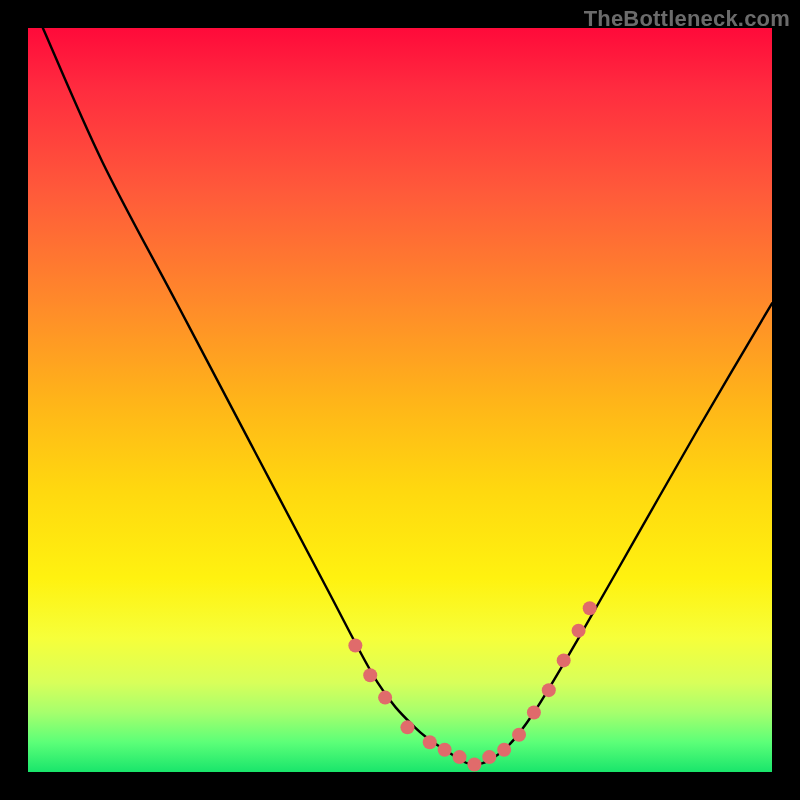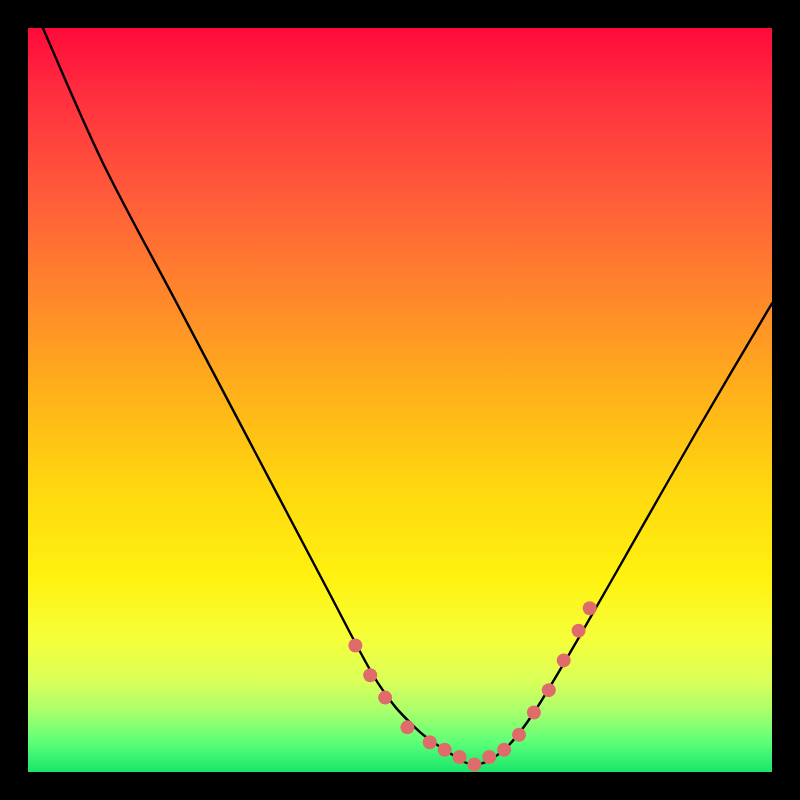--- a/index.html
+++ b/index.html
@@ -59,20 +59,21 @@
     width: 744px;
     height: 744px;
     overflow: visible;
   }
 </style>
 </head>
 <body>
 
 <div class="frame">
 
+  <div class="watermark">TheBottleneck.com</div>
 
   <div class="plot-area">
     <svg class="curve" viewBox="0 0 744 744" preserveAspectRatio="none">
       <g id="curve-group">
           <path d="M 14.88 0 C 24.8 22.32000000000001, 52.08 88.04000000000008, 74.4 133.92000000000007 C 96.72000000000001 179.80000000000007, 124.00000000000001 228.16, 148.8 275.28 C 173.60000000000002 322.4, 198.39999999999998 369.52, 223.2 416.64 C 248 463.76, 276.52000000000004 518.3199999999999, 297.6 558 C 318.68 597.6800000000001, 334.8 631.1600000000001, 349.68 654.72 C 364.56 678.28, 375.71999999999997 688.2, 386.88 699.36 C 398.04 710.52, 406.72 715.48, 416.64000000000004 721.68 C 426.56000000000006 727.8799999999999, 436.47999999999996 736.56, 446.4 736.56 C 456.32 736.56, 466.24 730.3599999999999, 476.16 721.68 C 486.08000000000004 713, 493.52000000000004 703.08, 505.92 684.48 C 518.32 665.88, 533.1999999999999 639.84, 550.56 610.08 C 567.92 580.32, 590.2399999999999 540.64, 610.0799999999999 505.91999999999996 C 629.92 471.19999999999993, 647.28 440.2, 669.6 401.76 C 691.9200000000001 363.32, 731.6 296.35999999999996, 744 275.28" fill="none" stroke="#000000" stroke-width="2.4" stroke-linecap="round"></path>
         </g>
       <g id="dots-group">
           <circle cx="327.36" cy="617.52" r="7" fill="#e06b6b"></circle>
           <circle cx="342.24" cy="647.28" r="7" fill="#e06b6b"></circle>
           <circle cx="357.12" cy="669.6" r="7" fill="#e06b6b"></circle>

